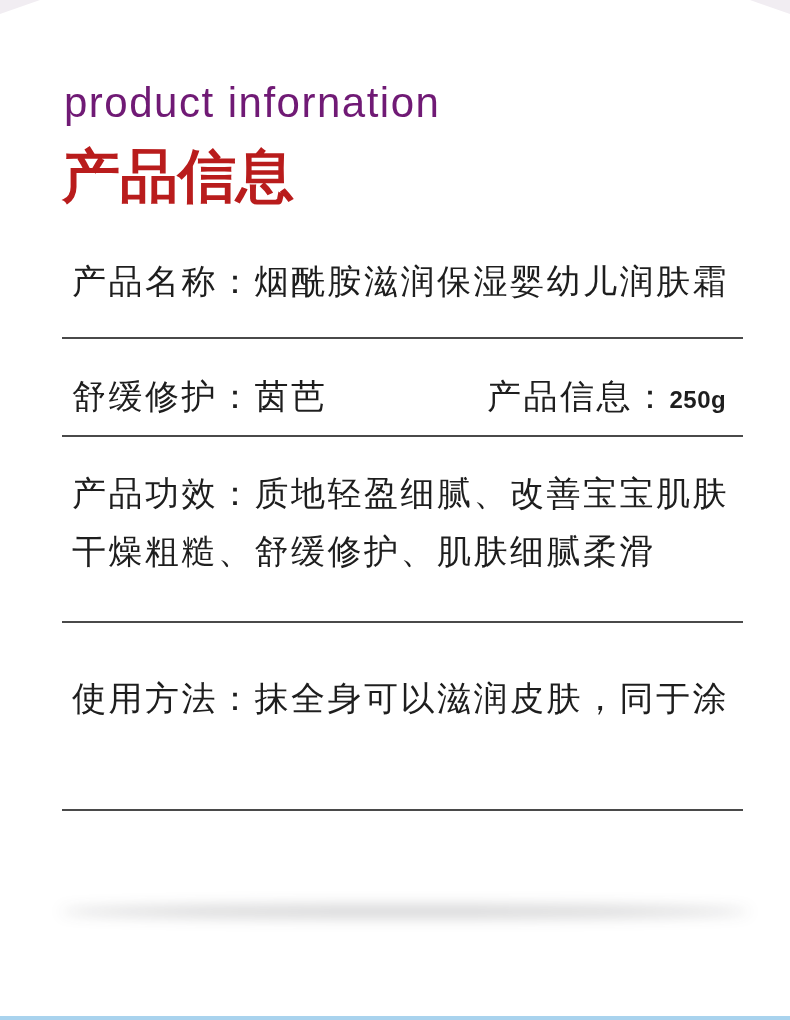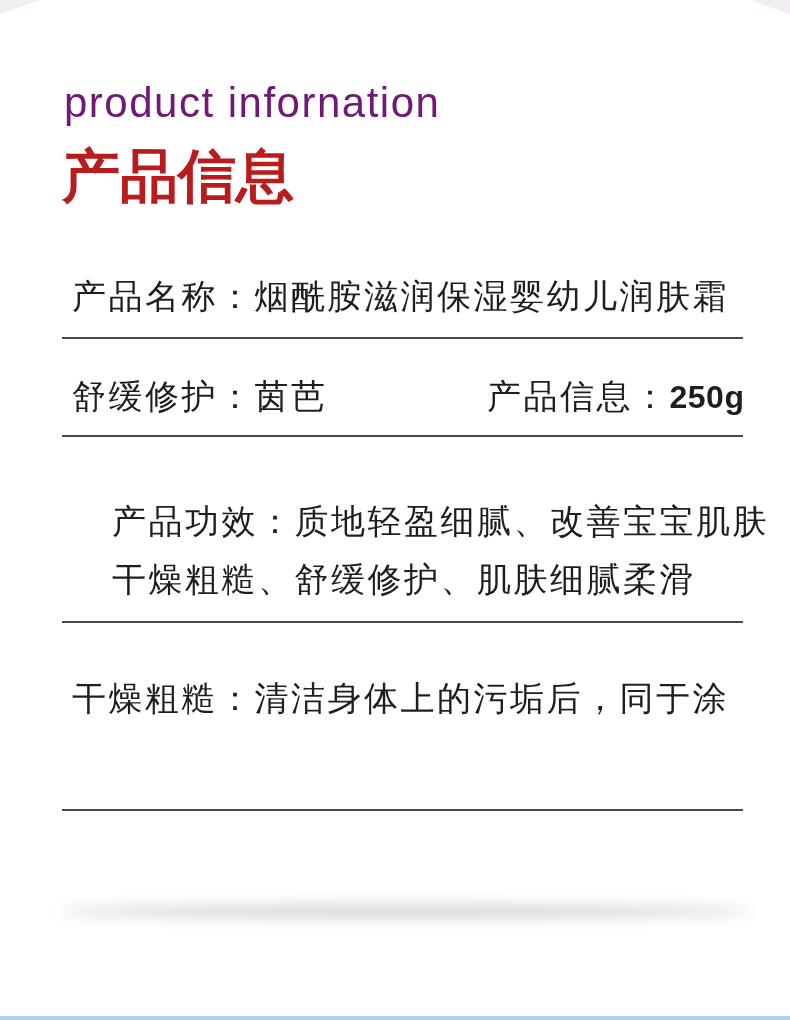--- a/index.html
+++ b/index.html
@@ -51,30 +51,30 @@
     left: 72px;
     width: 676px;
     font-size: 34px;
     letter-spacing: 2.5px;
     line-height: 40px;
     color: #1e1e1e;
     white-space: nowrap;
   }
   .row-wrap { white-space: normal; line-height: 58px; }
 
-  .row-name    { top: 276px; }
+  .row-name    { top: 264px; font-family: Liberation Mono, monospace; }
   .row-brand   { top: 376px; }
   .spec-group  { position: absolute; left: 415px; top: 0; white-space: nowrap; }
   .spec-value  {
-    font-size: 32px;
+    font-size: 24px;
     font-weight: 600;
     letter-spacing: 0.5px;
     font-family: "Liberation Sans", "DejaVu Sans", sans-serif;
   }
-  .row-efficacy { top: 492px; margin-left: 40px; }
+  .row-efficacy { top: 464px; }
   .row-usage    { top: 668px; line-height: 60px; }
 
   .divider {
     position: absolute;
     left: 62px;
     width: 681px;
     height: 0;
     border-top: 2px solid #4a4a4a;
   }
   .divider-1 { top: 337px; }
@@ -113,18 +113,18 @@
 
 <div class="row row-name"><span>产品名称：</span><span>烟酰胺滋润保湿婴幼儿润肤霜</span></div>
 <div class="divider divider-1"></div>
 
 <div class="row row-brand"><span>舒缓修护：</span><span>茵芭</span><span class="spec-group"><span>产品信息：</span><span class="spec-value">250g</span></span></div>
 <div class="divider divider-2"></div>
 
 <div class="row row-wrap row-efficacy"><span>产品功效：</span><span>质地轻盈细腻、改善宝宝肌肤</span><br><span>干燥粗糙、舒缓修护、肌肤细腻柔滑</span></div>
 <div class="divider divider-3"></div>
 
-<div class="row row-wrap row-usage"><span>干燥粗糙：</span><span>清洁身体上的污垢后，同于涂</span><br></div>
+<div class="row row-wrap row-usage"><span>使用方法：</span><span>抹全身可以滋润皮肤，同于涂</span><br></div>
 <div class="divider divider-4"></div>
 
 <div class="card-shadow"></div>
 
 <div class="bottom-strip"></div>
 
 </body></html>

